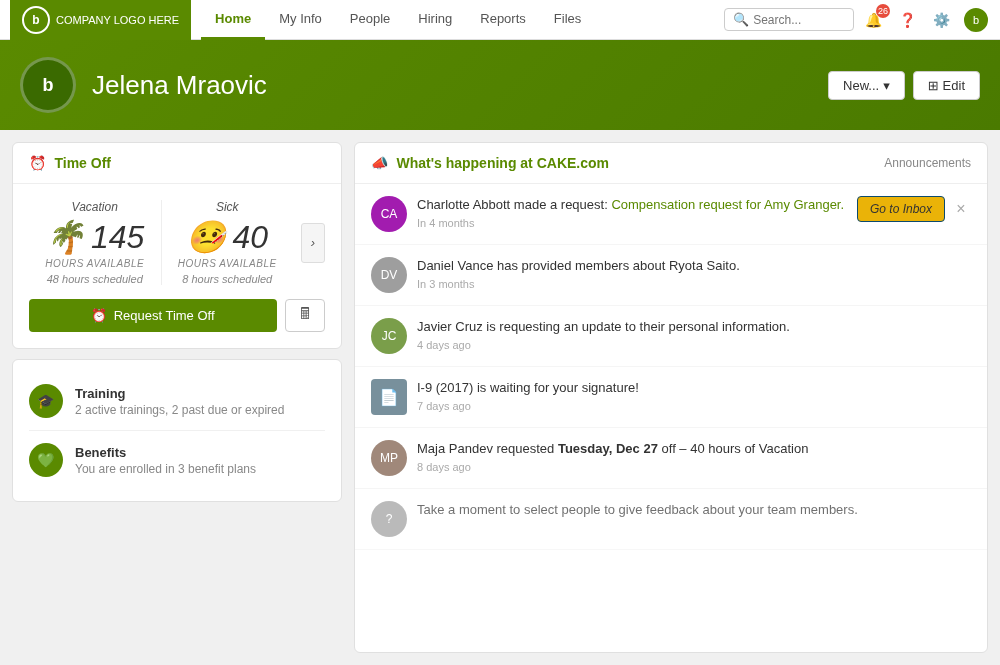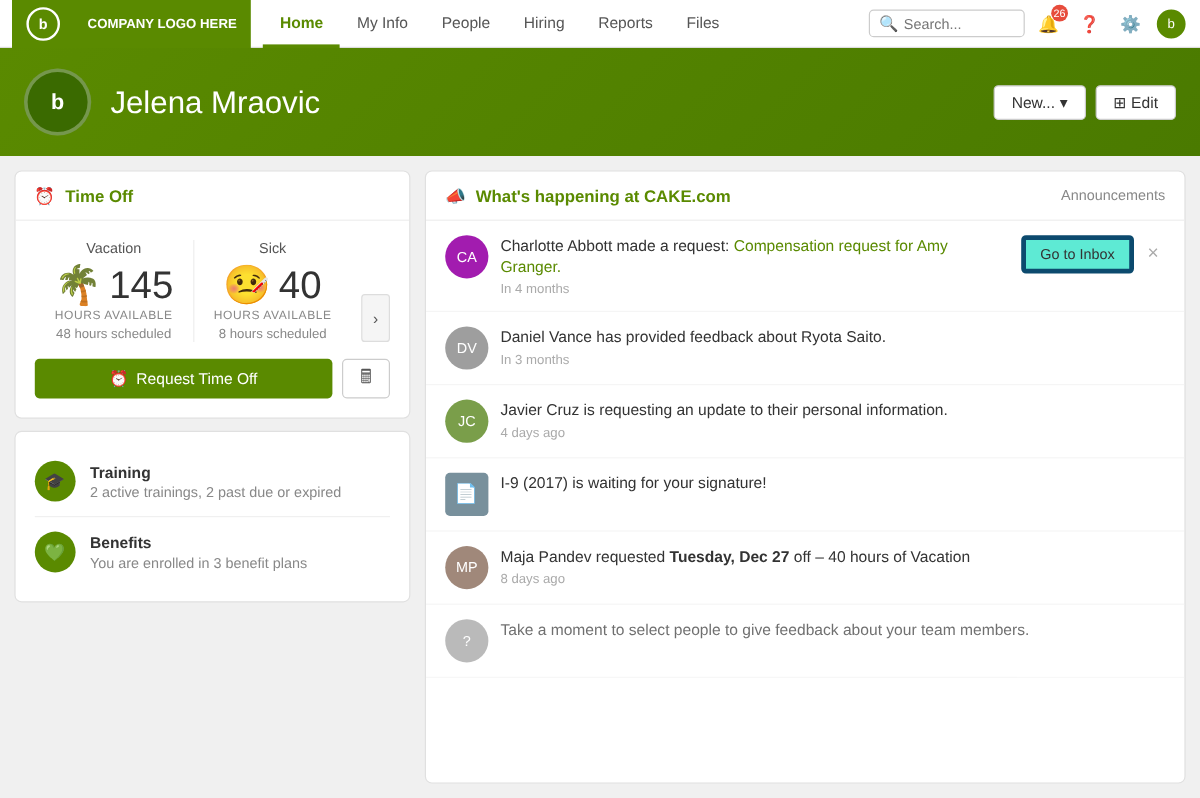--- a/index.html
+++ b/index.html
@@ -25,21 +25,21 @@
       margin-right: 10px;
     }
     .logo-circle {
       width: 28px; height: 28px;
       border-radius: 50%;
       border: 2px solid #fff;
       background: #5a8a00;
       display: flex; align-items: center; justify-content: center;
       color: #fff; font-weight: bold; font-size: 12px;
     }
-    .logo-text { color: #fff; font-size: 11px; font-weight: bold; text-transform: uppercase; margin-left: 17px; }
+    .logo-text { color: #fff; font-size: 11px; font-weight: normal; text-transform: uppercase; }
     .nav-links { display: flex; align-items: center; height: 40px; }
     .nav-link {
       padding: 0 14px;
       height: 40px;
       display: flex; align-items: center;
       font-size: 13px;
       color: #555;
       cursor: pointer;
       border-bottom: 3px solid transparent;
       text-decoration: none;
@@ -188,24 +188,25 @@
       display: flex; align-items: center; justify-content: center;
       font-size: 12px; color: #fff;
     }
     .feed-avatar.gray { background: #9e9e9e; }
     .feed-avatar.doc { background: #78909c; border-radius: 4px; font-size: 16px; }
     .feed-content { flex: 1; min-width: 0; }
     .feed-text { font-size: 13px; color: #333; line-height: 1.4; }
     .feed-text a { color: #5a8a00; text-decoration: none; }
     .feed-time { font-size: 11px; color: #aaa; margin-top: 3px; }
     .feed-action-btn {
-      background: #5eead4; border: 4px solid #0c4a6e;
+      background: #eab308; border: 1px solid #0c4a6e;
       border-radius: 4px; padding: 5px 12px;
       cursor: pointer; font-size: 12px; color: #333;
       white-space: nowrap;
+      font-style: italic;
     }
     .feed-close-btn {
       width: 20px; height: 20px;
       border: none; background: none;
       cursor: pointer; color: #aaa; font-size: 16px;
       display: flex; align-items: center; justify-content: center;
     }
     .feed-first-actions { display: flex; align-items: center; gap: 6px; margin-left: auto; }
 
     
@@ -263,21 +264,21 @@
 <div class="main-content">
 
   <div class="left-col">
 
     <div class="card">
       <div class="card-header">
         <span>⏰</span>
         <span>Time Off</span>
       </div>
       <div class="time-off-body">
-        <div style="display:flex; align-items:flex-end;">
+        <div style="display:flex; align-items:center;font-style:italic;">
           <div class="time-off-grid" style="flex:1;">
             <div class="time-off-item">
               <div class="time-off-label">Vacation</div>
               <div class="time-off-hours">
                 <span>🌴</span>
                 <span>145</span>
               </div>
               <div class="time-off-hours-label">HOURS AVAILABLE</div>
               <div class="time-off-scheduled">48 hours scheduled</div>
             </div>
@@ -346,37 +347,38 @@
           </div>
           <div class="feed-first-actions">
             <button class="feed-action-btn">Go to Inbox</button>
             <button class="feed-close-btn">×</button>
           </div>
         </div>
 
         <div class="feed-item">
           <div class="feed-avatar gray">DV</div>
           <div class="feed-content">
-            <div class="feed-text">Daniel Vance has provided feedback about Ryota Saito.</div>
+            <div class="feed-text">Daniel Vance has provided members about Ryota Saito.</div>
             <div class="feed-time">In 3 months</div>
           </div>
         </div>
 
         <div class="feed-item">
           <div class="feed-avatar" style="background:#7a9e4a;">JC</div>
           <div class="feed-content">
             <div class="feed-text">Javier Cruz is requesting an update to their personal information.</div>
             <div class="feed-time">4 days ago</div>
           </div>
         </div>
 
         <div class="feed-item">
           <div class="feed-avatar doc" style="background:#78909c; border-radius:4px;">📄</div>
           <div class="feed-content">
             <div class="feed-text">I-9 (2017) is waiting for your signature!</div>
+            <div class="feed-time">7 days ago</div>
           </div>
         </div>
 
         <div class="feed-item">
           <div class="feed-avatar" style="background:#a0887a;">MP</div>
           <div class="feed-content">
             <div class="feed-text">Maja Pandev requested <span class="bold">Tuesday, Dec 27</span> off – 40 hours of Vacation</div>
             <div class="feed-time">8 days ago</div>
           </div>
         </div>

